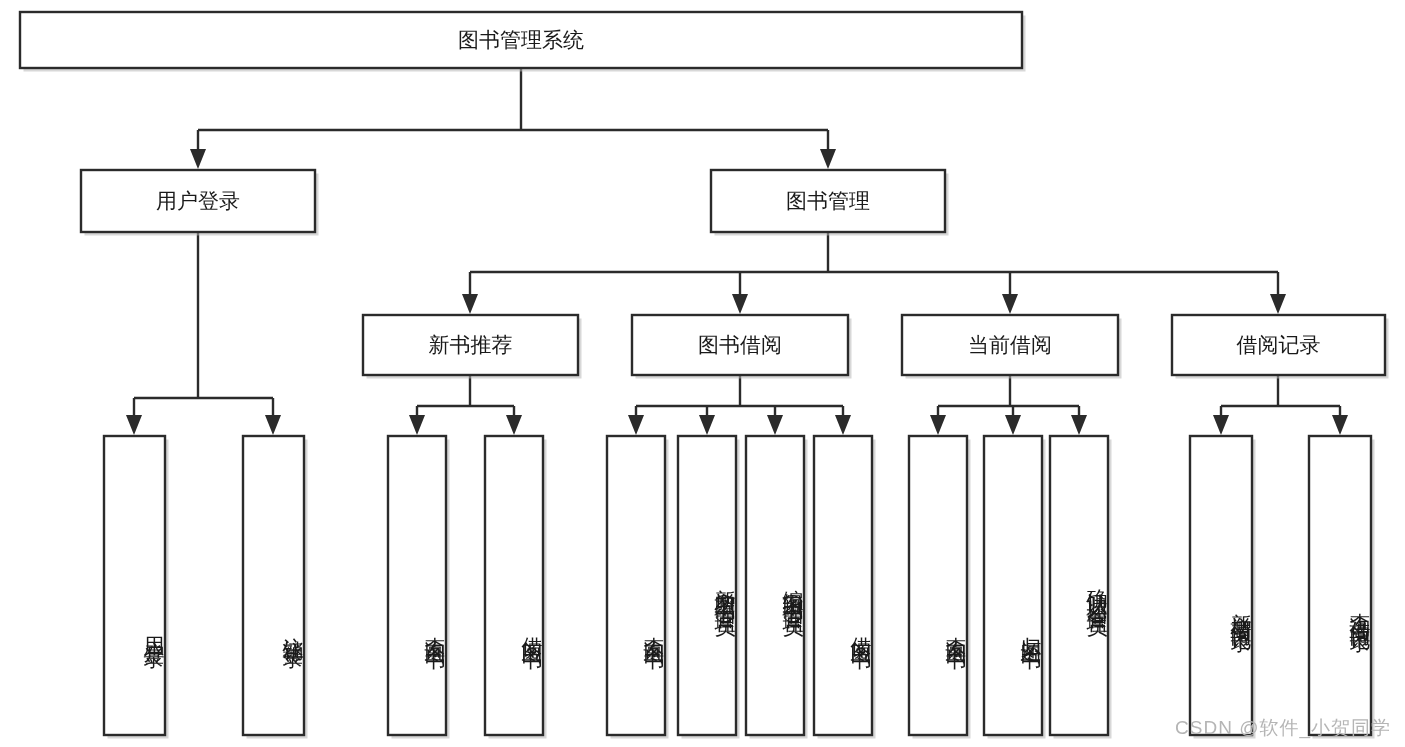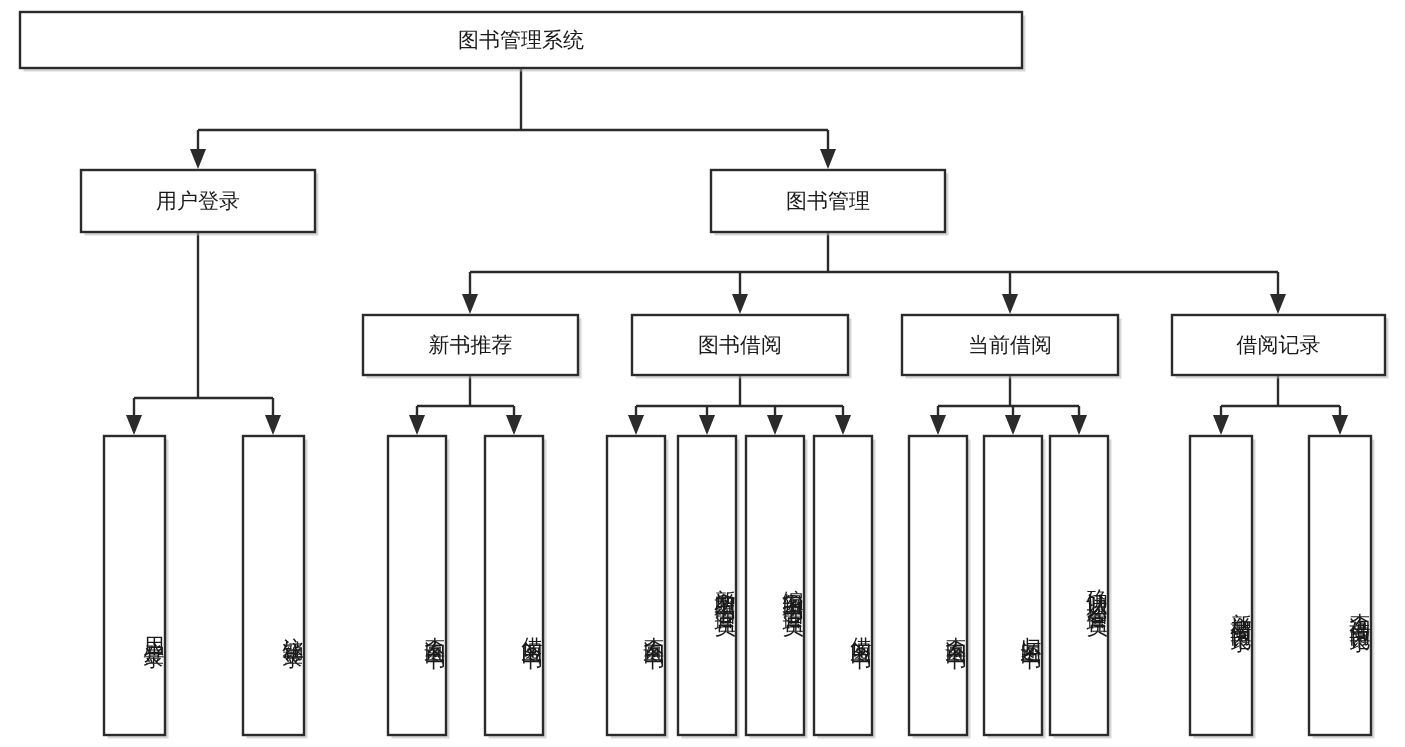--- a/index.html
+++ b/index.html
@@ -203,13 +203,14 @@
       <div class="node-label-v" style="left: 607px; top: 520px; width: 58px; height: 215px;">查询图书</div>
       <div class="node-label-v" style="left: 678px; top: 444px; width: 58px; height: 291px;">新增图书（管理员）</div>
       <div class="node-label-v" style="left: 746px; top: 444px; width: 58px; height: 291px;">编辑图书（管理员）</div>
       <div class="node-label-v" style="left: 814px; top: 520px; width: 58px; height: 215px;">借阅图书</div>
       <div class="node-label-v" style="left: 909px; top: 520px; width: 58px; height: 215px;">查询图书</div>
       <div class="node-label-v" style="left: 984px; top: 520px; width: 58px; height: 215px;">归还图书</div>
       <div class="node-label-v" style="left: 1050px; top: 444px; width: 58px; height: 291px;">确认归还（管理员）</div>
       <div class="node-label-v" style="left: 1190px; top: 480px; width: 62px; height: 255px;">新增借阅记录</div>
       <div class="node-label-v" style="left: 1309px; top: 480px; width: 62px; height: 255px;">查询借阅记录</div>
     </div>
+  <div class="watermark">CSDN @软件_小贺同学</div>
 </div>
 
 </body></html>

